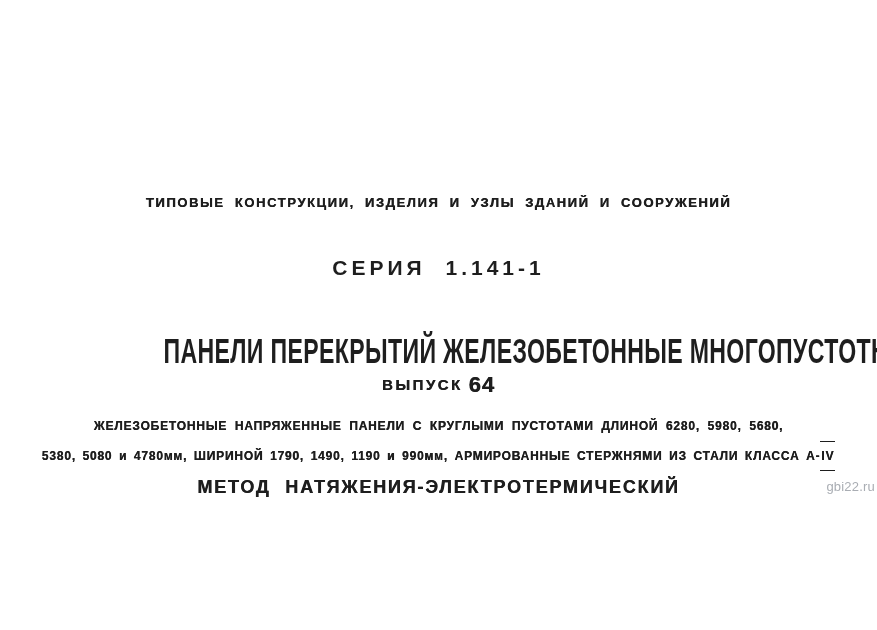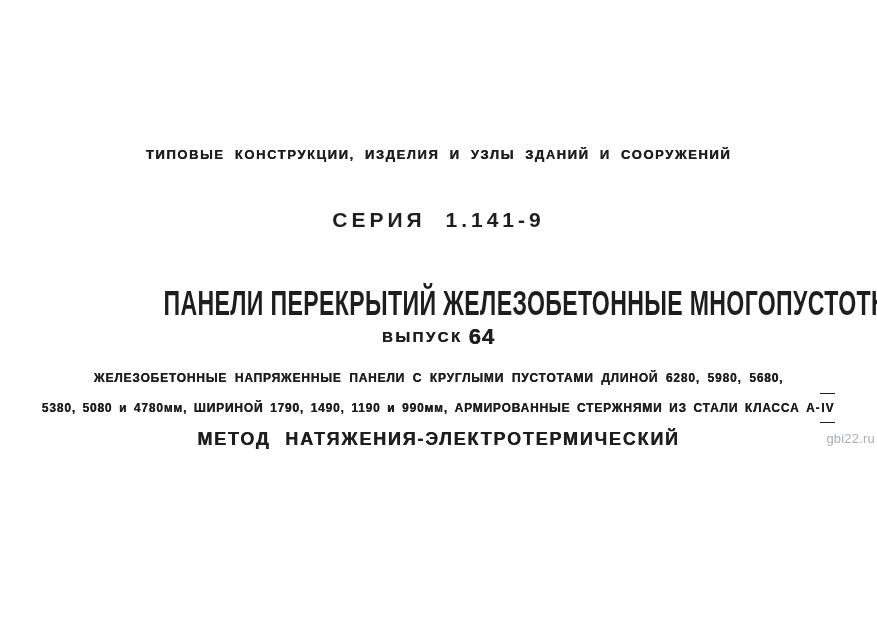--- a/index.html
+++ b/index.html
@@ -8,20 +8,21 @@
     background: #ffffff;
   }
   .page {
     position: relative;
     width: 877px;
     height: 523px;
     background: #ffffff;
     overflow: hidden;
     font-family: "Liberation Sans", sans-serif;
     color: #1e1e1e;
+    margin-top: 48px;
   }
   .line {
     position: absolute;
     left: 0;
     right: 0;
     text-align: center;
     font-weight: bold;
     white-space: nowrap;
     color: #1e1e1e;
   }
@@ -124,21 +125,21 @@
     border-radius: 2px;
   }
 </style>
 </head>
 <body>
 
 <div class="page">
 
   <div class="line header-line">ТИПОВЫЕ КОНСТРУКЦИИ, ИЗДЕЛИЯ И УЗЛЫ ЗДАНИЙ И СООРУЖЕНИЙ</div>
 
-  <div class="line series-line">СЕРИЯ 1.141-9</div>
+  <div class="line series-line">СЕРИЯ 1.141-1</div>
 
   <div class="line title-line">
     <span class="squeeze">ПАНЕЛИ ПЕРЕКРЫТИЙ ЖЕЛЕЗОБЕТОННЫЕ МНОГОПУСТОТНЫЕ</span>
   </div>
 
   <div class="line issue-line">
     <span>ВЫПУСК</span><span class="issue-number">64</span>
   </div>
 
   <div class="line desc-line1">ЖЕЛЕЗОБЕТОННЫЕ НАПРЯЖЕННЫЕ ПАНЕЛИ С КРУГЛЫМИ ПУСТОТАМИ ДЛИНОЙ 6280, 5980, 5680,</div>

